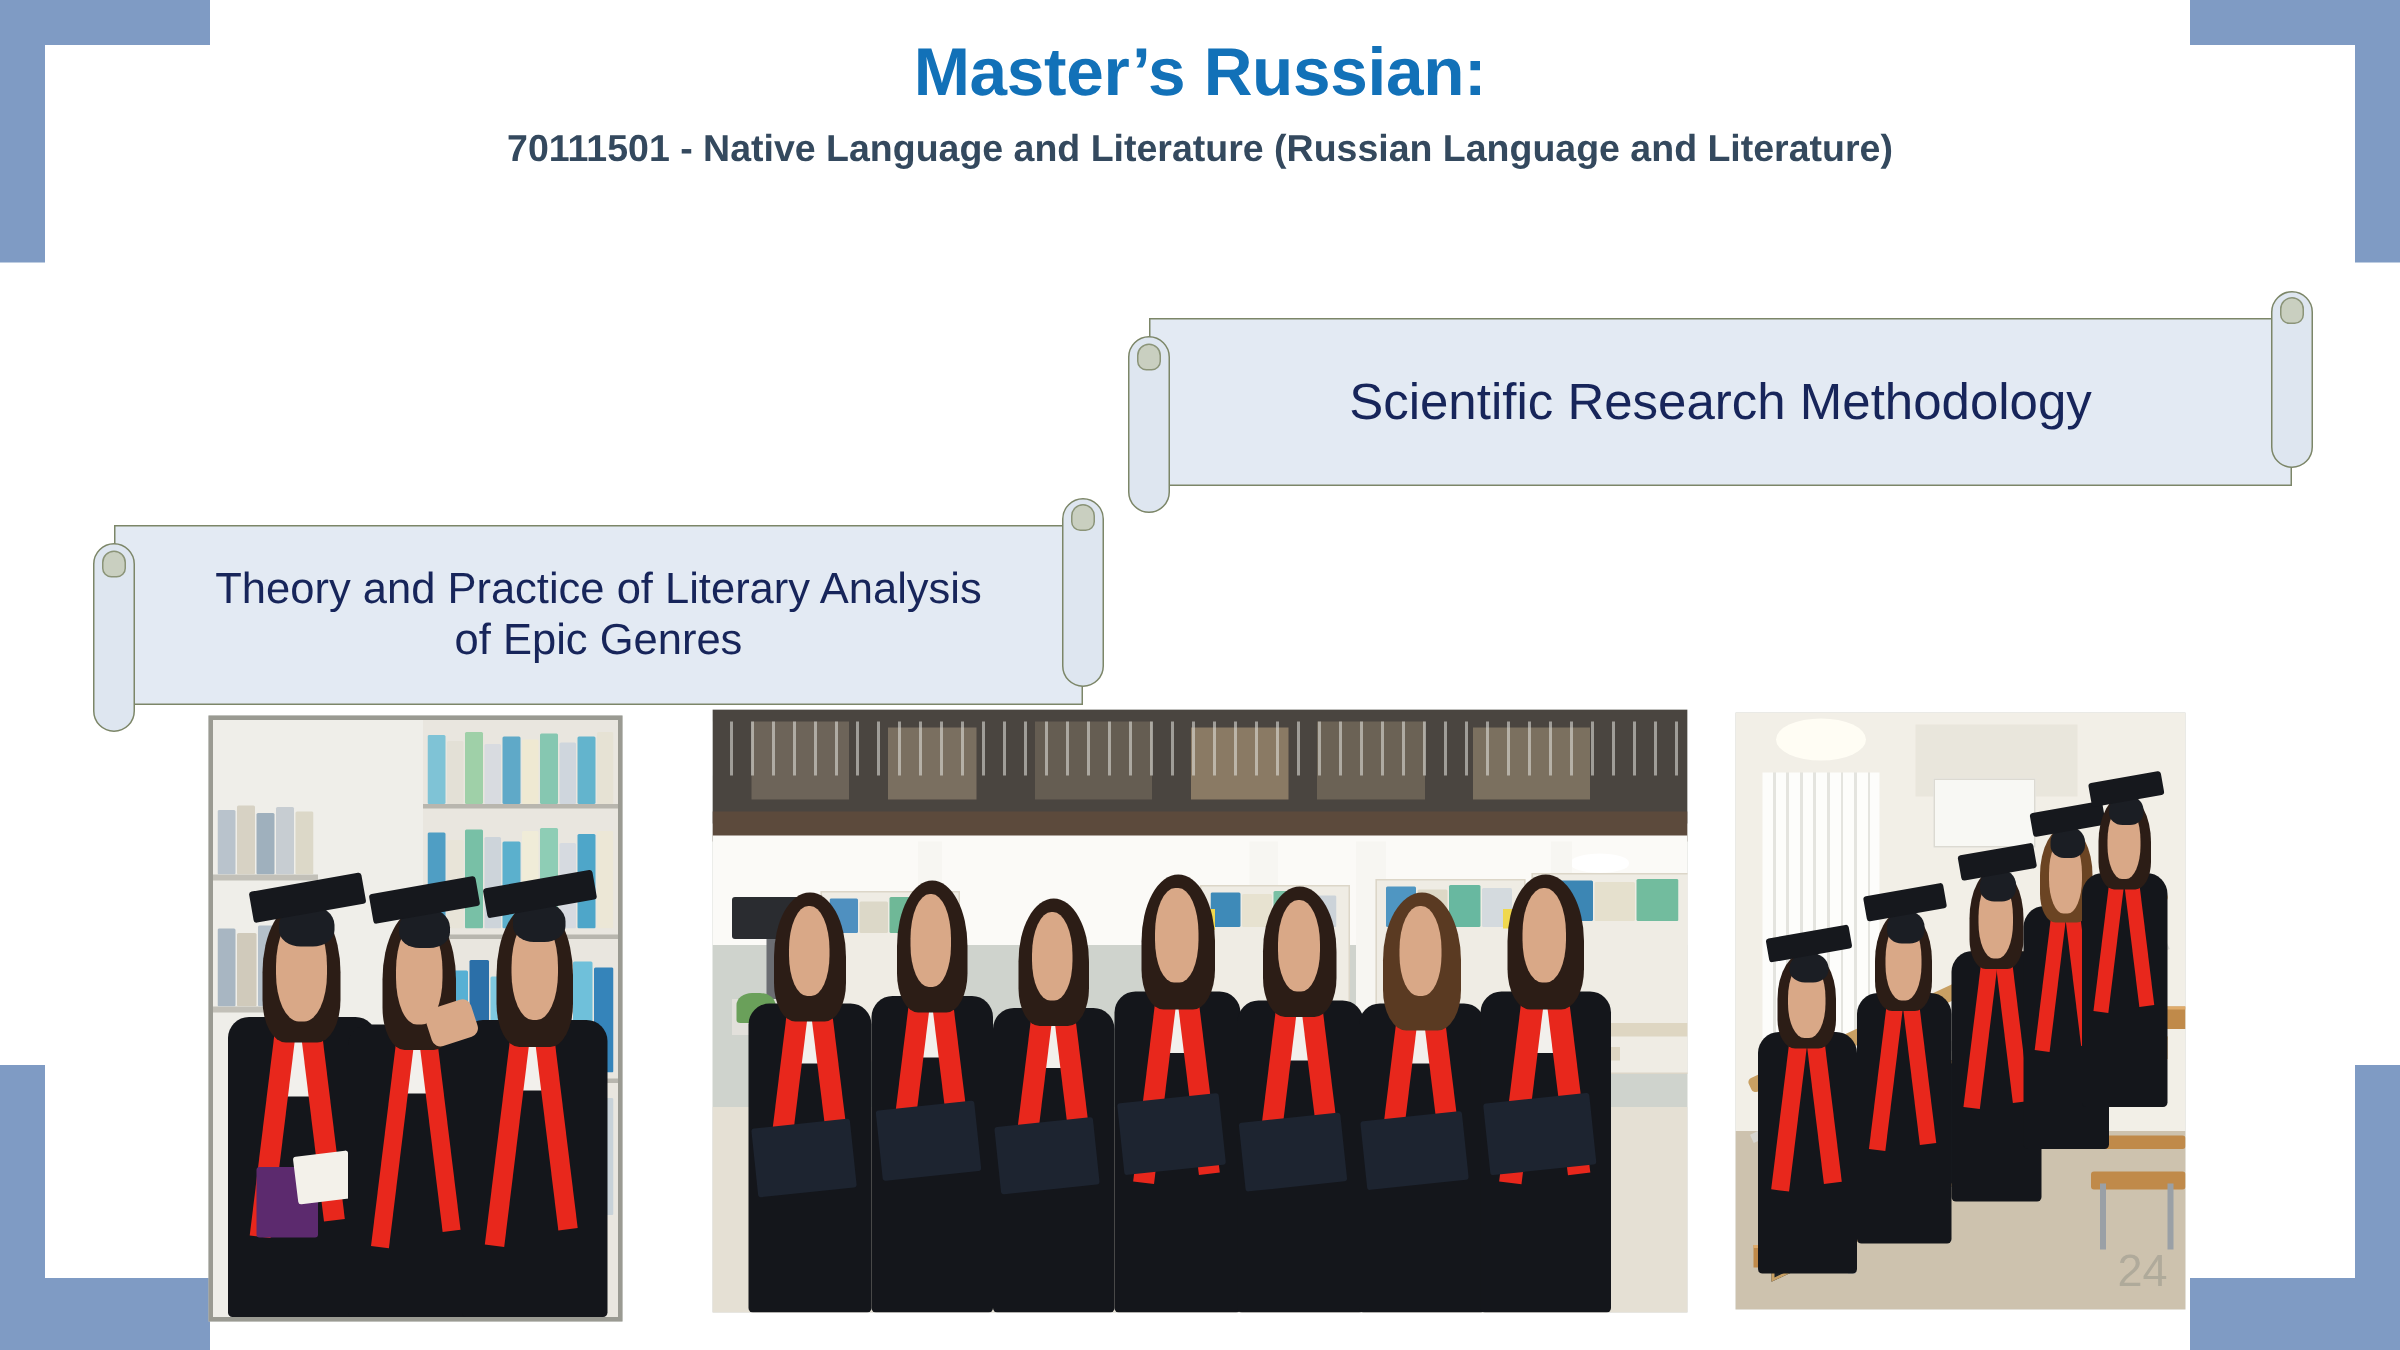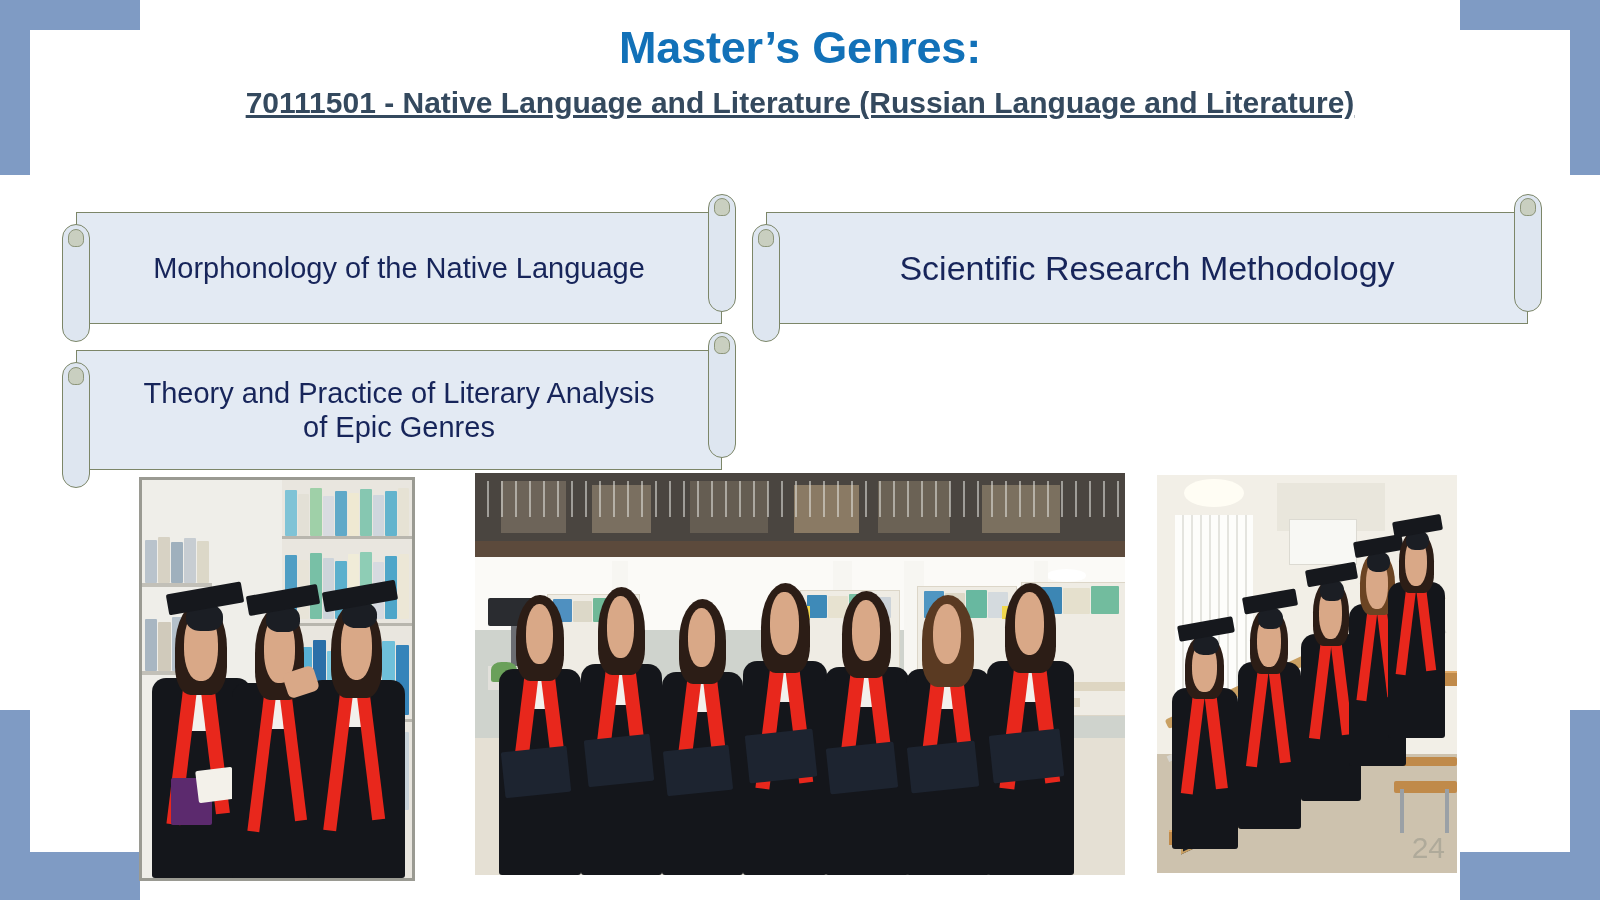--- a/index.html
+++ b/index.html
@@ -41,22 +41,22 @@
   .title-block{
     position:absolute;left:150px;top:24px;width:1300px;
     text-align:center;
   }
   .title-main{
     font-size:45px;font-weight:bold;color:#1271b8;
     letter-spacing:-0.2px;line-height:1.05;
     white-space:nowrap;
   }
   .title-sub{
-    font-size:30px;font-weight:bold;color:#34495e;
-    line-height:1.32;margin-top:12px;white-space:nowrap;text-decoration:underline;
+    font-size:25px;font-weight:bold;color:#34495e;
+    line-height:1.32;margin-top:12px;white-space:nowrap;
   }
   .title-sub2{
     font-size:25px;font-weight:bold;color:#34495e;
     line-height:1.32;white-space:nowrap;
   }
 
   
   .scroll{
     position:absolute;
     box-sizing:border-box;
@@ -192,31 +192,24 @@
   <div class="corner corner-bl">
     <div class="bar-h"></div>
     <div class="bar-v"></div>
   </div>
   <div class="corner corner-br">
     <div class="bar-h"></div>
     <div class="bar-v"></div>
   </div>
 
   <div class="title-block">
-    <div class="title-main">Master’s Genres:</div>
+    <div class="title-main">Master’s Russian:</div>
     <div class="title-sub">70111501 - Native Language and Literature (Russian Language and Literature)</div>
   </div>
 
-  <div class="scroll" id="scroll1">
-    <div class="roll-l"></div>
-    <div class="roll-r"></div>
-    <div class="body">
-      <span class="txt">Morphonology of the Native Language</span>
-    </div>
-  </div>
 
   <div class="scroll" id="scroll3">
     <div class="roll-l"></div>
     <div class="roll-r"></div>
     <div class="body">
       <span class="txt">Theory and Practice of Literary Analysis<br>of Epic Genres</span>
     </div>
   </div>
 
   <div class="scroll" id="scroll2">

